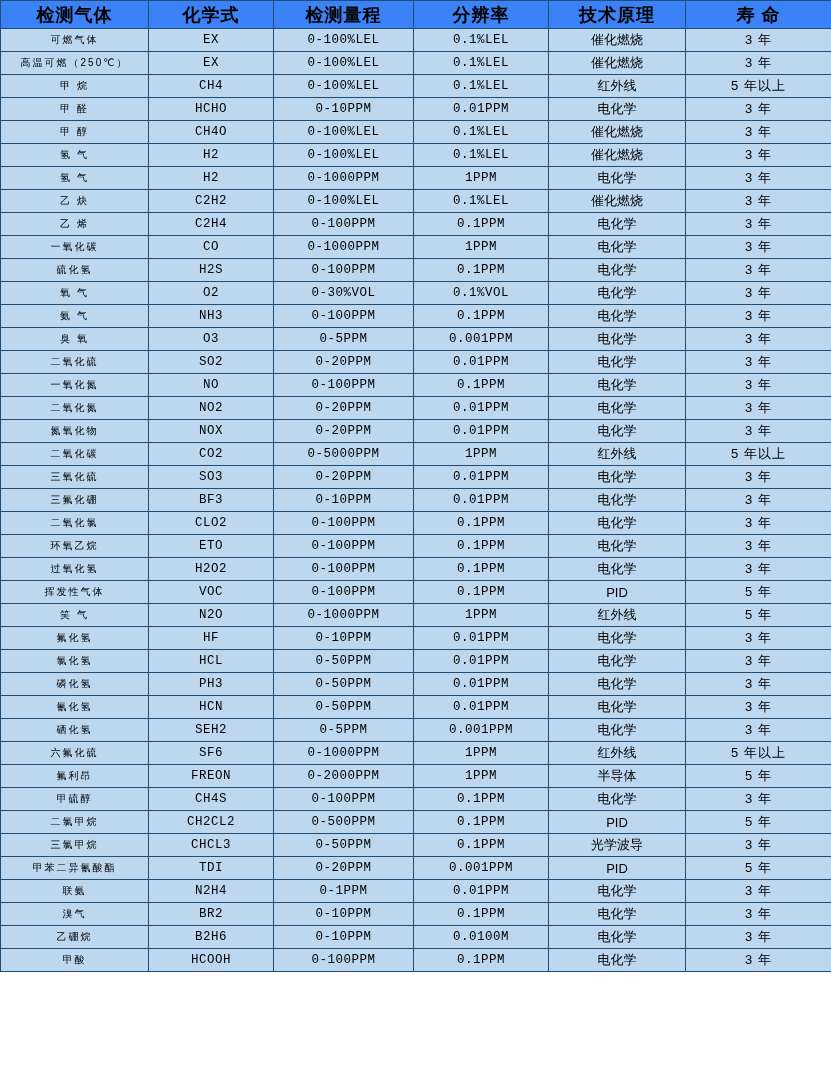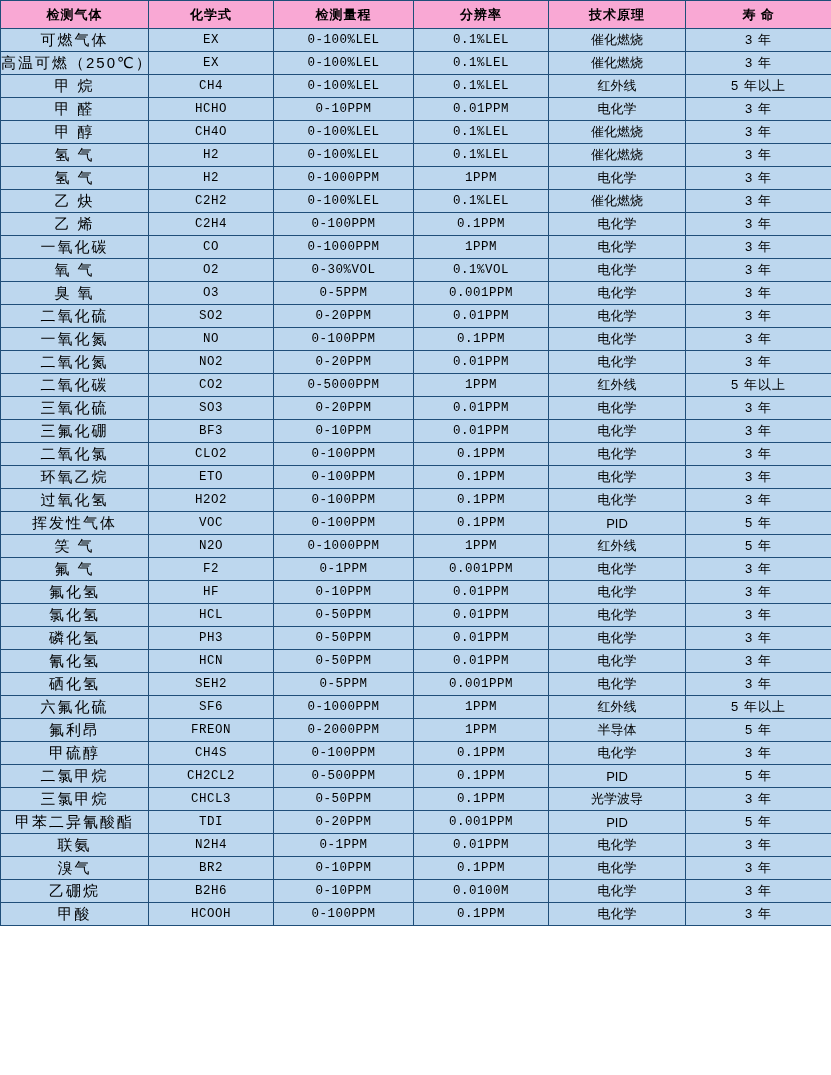--- a/index.html
+++ b/index.html
@@ -19,36 +19,35 @@
   #gas-table td, #gas-table th {
     border: 1px solid #1f4e79;
     text-align: center;
     vertical-align: middle;
     color: #000000;
     padding: 0;
     overflow: hidden;
     white-space: nowrap;
   }
   #gas-table thead th {
-    background: #f9a8d4;
+    background: #3b82f6;
     font-weight: bold;
-    font-size: 13px;
+    font-size: 18px;
     height: 27px;
     letter-spacing: 1px;
-    font-family: Liberation Serif, serif;
   }
   #gas-table tbody td {
     background: #bdd7ee;
     font-size: 13px;
     height: 22px;
     font-weight: normal;
   }
   #gas-table tbody td.name-cell {
     letter-spacing: 2px;
-    font-size: 15px;
+    font-size: 10px;
   }
   #gas-table tbody td.mono {
     font-family: "Liberation Mono", "DejaVu Sans Mono", monospace;
     font-size: 12.5px;
     letter-spacing: 0.5px;
   }
   #gas-table tbody td.life-cell {
     letter-spacing: 1px;
     margin-top: 21px;
   }
@@ -156,28 +155,44 @@
       </tr>
       <tr>
         <td class="name-cell">一氧化碳</td>
         <td class="mono">CO</td>
         <td class="mono">0-1000PPM</td>
         <td class="mono">1PPM</td>
         <td>电化学</td>
         <td class="life-cell">3 年</td>
       </tr>
       <tr>
+        <td class="name-cell">硫化氢</td>
+        <td class="mono">H2S</td>
+        <td class="mono">0-100PPM</td>
+        <td class="mono">0.1PPM</td>
+        <td>电化学</td>
+        <td class="life-cell">3 年</td>
+      </tr>
+      <tr>
         <td class="name-cell">氧 气</td>
         <td class="mono">O2</td>
         <td class="mono">0-30%VOL</td>
         <td class="mono">0.1%VOL</td>
         <td>电化学</td>
         <td class="life-cell">3 年</td>
       </tr>
       <tr>
+        <td class="name-cell">氨 气</td>
+        <td class="mono">NH3</td>
+        <td class="mono">0-100PPM</td>
+        <td class="mono">0.1PPM</td>
+        <td>电化学</td>
+        <td class="life-cell">3 年</td>
+      </tr>
+      <tr>
         <td class="name-cell">臭 氧</td>
         <td class="mono">O3</td>
         <td class="mono">0-5PPM</td>
         <td class="mono">0.001PPM</td>
         <td>电化学</td>
         <td class="life-cell">3 年</td>
       </tr>
       <tr>
         <td class="name-cell">二氧化硫</td>
         <td class="mono">SO2</td>
@@ -196,20 +211,28 @@
       </tr>
       <tr>
         <td class="name-cell">二氧化氮</td>
         <td class="mono">NO2</td>
         <td class="mono">0-20PPM</td>
         <td class="mono">0.01PPM</td>
         <td>电化学</td>
         <td class="life-cell">3 年</td>
       </tr>
       <tr>
+        <td class="name-cell">氮氧化物</td>
+        <td class="mono">NOX</td>
+        <td class="mono">0-20PPM</td>
+        <td class="mono">0.01PPM</td>
+        <td>电化学</td>
+        <td class="life-cell">3 年</td>
+      </tr>
+      <tr>
         <td class="name-cell">二氧化碳</td>
         <td class="mono">CO2</td>
         <td class="mono">0-5000PPM</td>
         <td class="mono">1PPM</td>
         <td>红外线</td>
         <td class="life-cell">5 年以上</td>
       </tr>
       <tr>
         <td class="name-cell">三氧化硫</td>
         <td class="mono">SO3</td>
@@ -258,28 +281,20 @@
         <td>PID</td>
         <td class="life-cell">5 年</td>
       </tr>
       <tr>
         <td class="name-cell">笑 气</td>
         <td class="mono">N2O</td>
         <td class="mono">0-1000PPM</td>
         <td class="mono">1PPM</td>
         <td>红外线</td>
         <td class="life-cell">5 年</td>
-      </tr>
-      <tr>
-        <td class="name-cell">氟 气</td>
-        <td class="mono">F2</td>
-        <td class="mono">0-1PPM</td>
-        <td class="mono">0.001PPM</td>
-        <td>电化学</td>
-        <td class="life-cell">3 年</td>
       </tr>
       <tr>
         <td class="name-cell">氟化氢</td>
         <td class="mono">HF</td>
         <td class="mono">0-10PPM</td>
         <td class="mono">0.01PPM</td>
         <td>电化学</td>
         <td class="life-cell">3 年</td>
       </tr>
       <tr>

